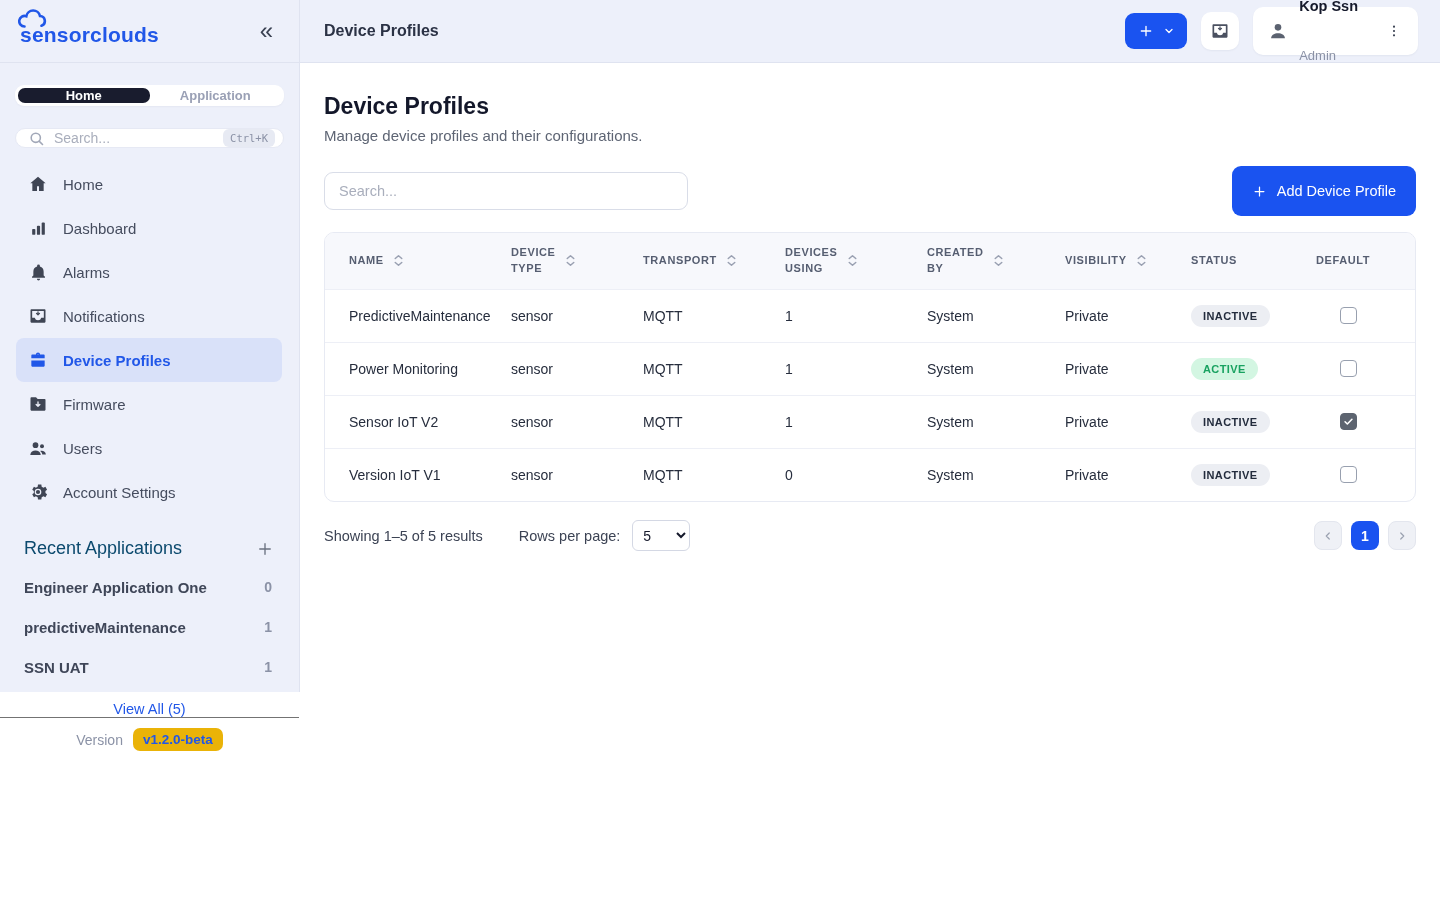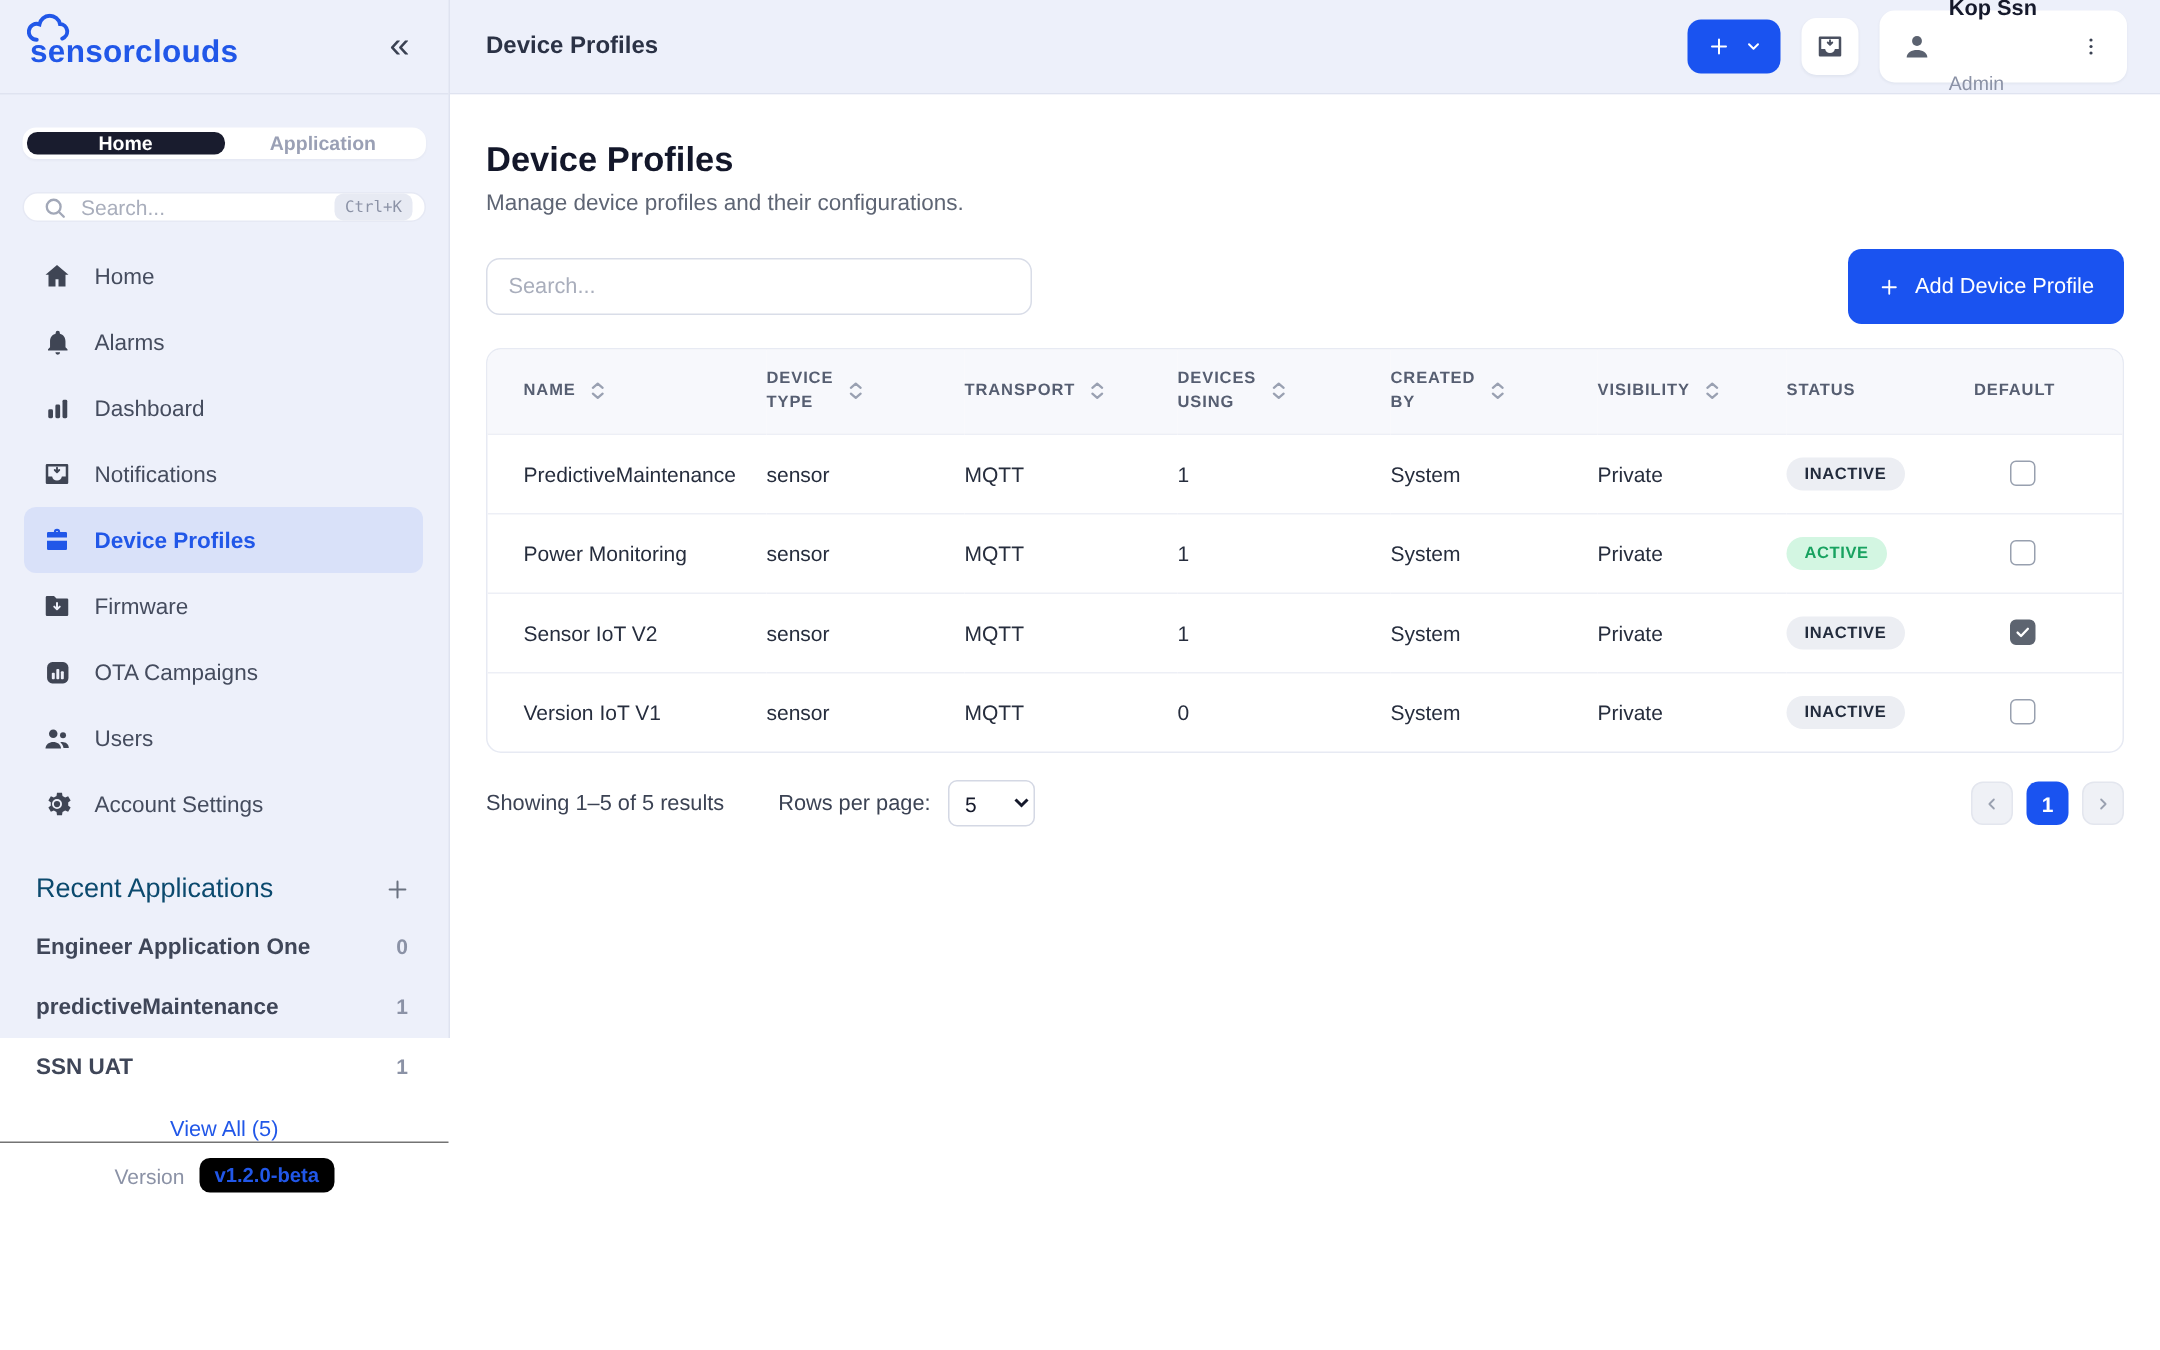--- a/index.html
+++ b/index.html
@@ -33,21 +33,21 @@
   .nav-item.active .nav-icon { color:#2157e8; }
 
   .recent-header { margin:24px 25px 0 24px; display:flex; justify-content:space-between; align-items:center; color:#0c4a6e; font-size:18px; }
   .recent-add { color:#6b7280; display:flex; }
   .recent-list { margin-top:8px; }
   .recent-item { height:40px; display:flex; align-items:center; justify-content:space-between; padding:0 27px 0 24px; font-size:15px; color:#3f4658; cursor:pointer;font-weight:bold; }
   .recent-count { color:#8b92a6; font-size:14px; }
   .view-all { margin-top:14px; text-align:center; color:#2157e8; font-size:14.5px; cursor:pointer; }
 
   .sidebar-footer { margin-top:auto; border-top:1px solid #737373; height:44px; min-height:44px; display:flex; align-items:center; justify-content:center; gap:10px; font-size:14px; color:#8b92a6; }
-  .version-badge { background:#000000; color:#2157e8; font-weight:bold; font-size:13.5px; padding:4px 10px; border-radius:7px; }
+  .version-badge { background:#eab308; color:#2157e8; font-weight:bold; font-size:13.5px; padding:4px 10px; border-radius:7px; }
 
   
   .main { flex:1; display:flex; flex-direction:column; min-width:0; }
   .topbar { height:63px; min-height:63px; background:#edf0fa; border-bottom:1px solid #dfe3f0; display:flex; align-items:center; padding:0 22px 0 24px; }
   .topbar-title { font-size:16px; font-weight:bold; color:#2b3245; }
   .topbar-right { margin-left:auto; display:flex; align-items:center; gap:14px; }
   .add-dropdown { width:62px; height:36px; background:#1a53f0; border-radius:9px; display:flex; align-items:center; justify-content:center; gap:9px; color:#fff; }
   .icon-btn { width:38px; height:38px; background:#fff; border-radius:10px; display:flex; align-items:center; justify-content:center; color:#4a5060; box-shadow:0 1px 2px rgba(20,30,60,.05); }
   .user-card { background:#fff; border-radius:10px; height:48px; display:flex; align-items:center; padding:0 12px 0 14px; gap:10px; box-shadow:0 1px 2px rgba(20,30,60,.05); }
   .avatar { color:#5b6270; display:flex; }
@@ -121,37 +121,37 @@
         <span class="nav-icon">
           <svg width="20" height="20" viewBox="0 0 24 24" fill="currentColor">
             <path d="M12 3.2L2.8 11h2.4v9.3h5.6v-5.6h2.4v5.6h5.6V11h2.4z"></path>
           </svg>
         </span>
         <span>Home</span>
       </div>
       <div class="nav-item">
         <span class="nav-icon">
           <svg width="19" height="19" viewBox="0 0 24 24" fill="currentColor">
-            <path d="M12 22a2 2 0 0 0 2-2h-4a2 2 0 0 0 2 2zm6.5-6.2V11c0-3.2-1.7-5.8-4.7-6.5v-.7a1.8 1.8 0 1 0-3.6 0v.7C7.2 5.2 5.5 7.8 5.5 11v4.8L3.8 17.5v1h16.4v-1z"></path>
-          </svg>
-        </span>
-        <span>Alarms</span>
-      </div>
-      <div class="nav-item">
-        <span class="nav-icon">
-          <svg width="19" height="19" viewBox="0 0 24 24" fill="currentColor">
             <rect x="4" y="12.5" width="4" height="7.5" rx="1.2"></rect>
             <rect x="10" y="8.5" width="4" height="11.5" rx="1.2"></rect>
             <rect x="16" y="4.5" width="4" height="15.5" rx="1.2"></rect>
           </svg>
         </span>
         <span>Dashboard</span>
       </div>
       <div class="nav-item">
         <span class="nav-icon">
+          <svg width="19" height="19" viewBox="0 0 24 24" fill="currentColor">
+            <path d="M12 22a2 2 0 0 0 2-2h-4a2 2 0 0 0 2 2zm6.5-6.2V11c0-3.2-1.7-5.8-4.7-6.5v-.7a1.8 1.8 0 1 0-3.6 0v.7C7.2 5.2 5.5 7.8 5.5 11v4.8L3.8 17.5v1h16.4v-1z"></path>
+          </svg>
+        </span>
+        <span>Alarms</span>
+      </div>
+      <div class="nav-item">
+        <span class="nav-icon">
           <svg width="20" height="20" viewBox="0 0 24 24" fill="currentColor">
             <path d="M20 4H4a1 1 0 0 0-1 1v14a1 1 0 0 0 1 1h16a1 1 0 0 0 1-1V5a1 1 0 0 0-1-1zm-1 10h-3.1a4 4 0 0 1-7.8 0H5V6h14v8z"></path>
             <path d="M12 7v3.4M10.2 8.8l1.8 1.8 1.8-1.8" stroke="currentColor" stroke-width="1.5" fill="none" stroke-linecap="round" stroke-linejoin="round"></path>
           </svg>
         </span>
         <span>Notifications</span>
       </div>
       <div class="nav-item active">
         <span class="nav-icon">
           <svg width="20" height="20" viewBox="0 0 24 24" fill="currentColor">
@@ -161,31 +161,20 @@
         <span>Device Profiles</span>
       </div>
       <div class="nav-item">
         <span class="nav-icon">
           <svg width="20" height="20" viewBox="0 0 24 24" fill="currentColor">
             <path d="M9.6 4l2 2H20a1 1 0 0 1 1 1v12a1 1 0 0 1-1 1H4a1 1 0 0 1-1-1V5a1 1 0 0 1 1-1h5.6z"></path>
             <path d="M12 9.5v5M9.8 12.5l2.2 2.2 2.2-2.2" stroke="#edf0fa" stroke-width="1.6" fill="none" stroke-linecap="round" stroke-linejoin="round"></path>
           </svg>
         </span>
         <span>Firmware</span>
-      </div>
-      <div class="nav-item">
-        <span class="nav-icon">
-          <svg width="19" height="19" viewBox="0 0 24 24" fill="currentColor">
-            <rect x="3" y="3" width="18" height="18" rx="4.5"></rect>
-            <rect x="7" y="12" width="2.5" height="5.5" rx=".8" fill="#edf0fa"></rect>
-            <rect x="10.8" y="8.8" width="2.5" height="8.7" rx=".8" fill="#edf0fa"></rect>
-            <rect x="14.6" y="10.8" width="2.5" height="6.7" rx=".8" fill="#edf0fa"></rect>
-          </svg>
-        </span>
-        <span>OTA Campaigns</span>
       </div>
       <div class="nav-item">
         <span class="nav-icon">
           <svg width="21" height="21" viewBox="0 0 24 24" fill="currentColor">
             <circle cx="9" cy="8" r="3.4"></circle>
             <path d="M2.8 19.3c.4-3.1 3-4.8 6.2-4.8s5.8 1.7 6.2 4.8v.5H2.8z"></path>
             <circle cx="16.8" cy="9.2" r="2.4"></circle>
             <path d="M16.3 14.6c2.8.1 4.8 1.6 5.1 4.2v.5h-4.2c-.3-1.9-1.2-3.4-2.6-4.4.5-.2 1.1-.3 1.7-.3z"></path>
           </svg>
         </span>

